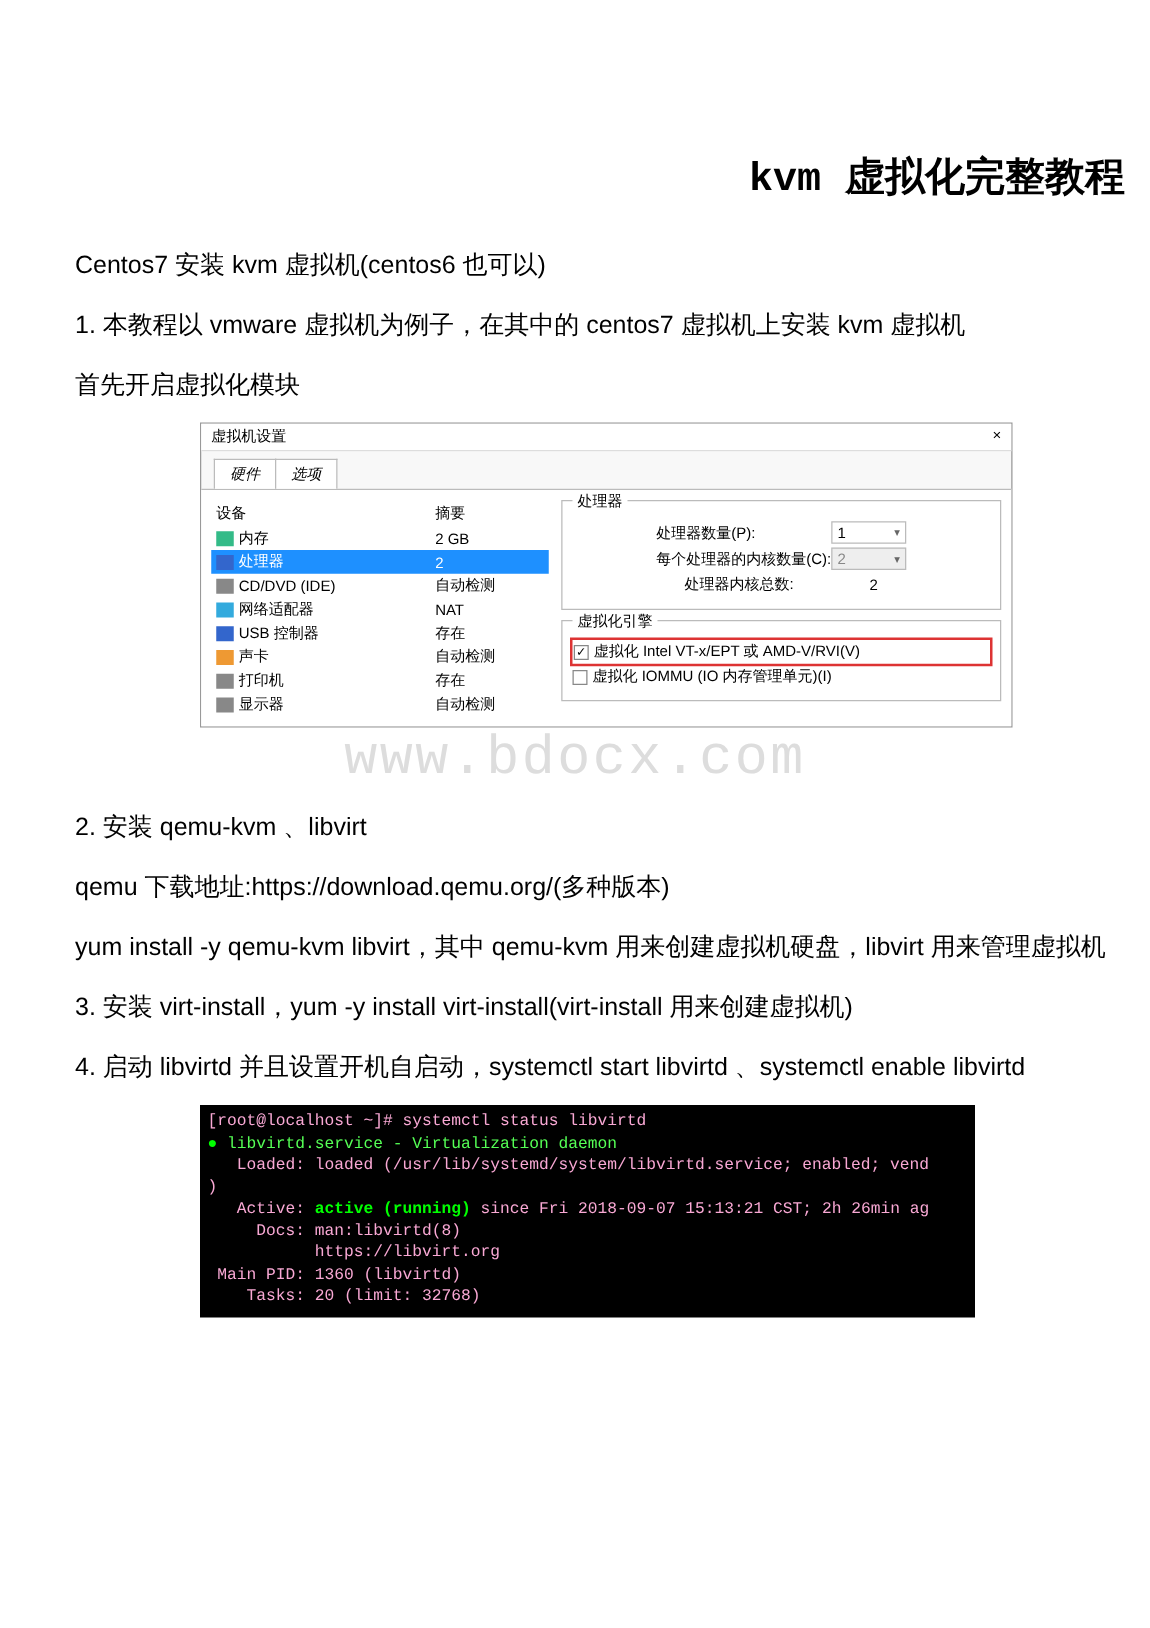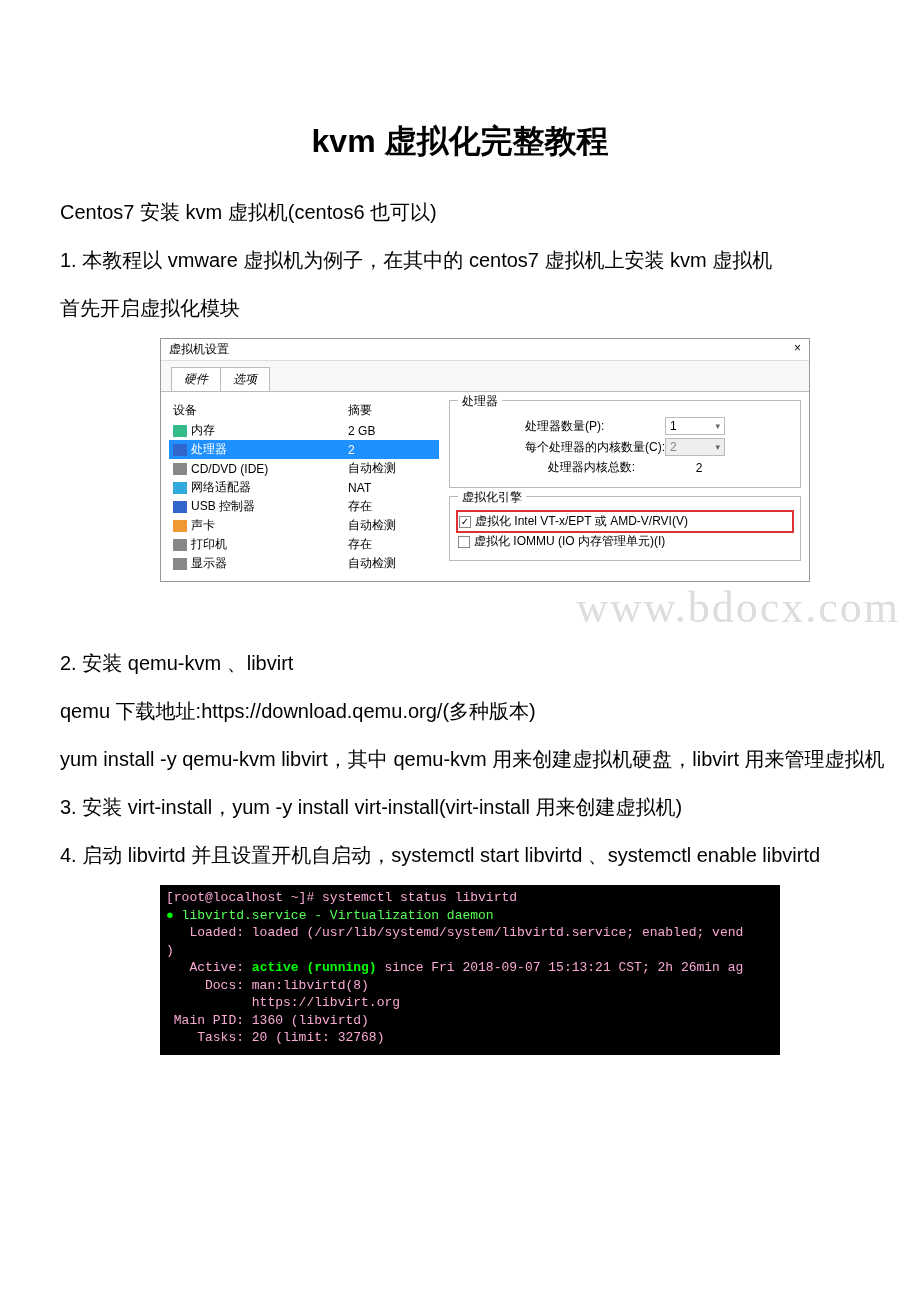--- a/index.html
+++ b/index.html
@@ -9,22 +9,23 @@
     font-family: "Microsoft YaHei", "SimSun", sans-serif;
     color: #000;
     width: 920px;
   }
   .page {
     padding: 120px 20px 40px 20px;
   }
   h1 {
     font-size: 32px;
     font-weight: bold;
-    text-align: center;
+    text-align: right;
     margin: 0 0 30px 0;
+    font-family: Liberation Mono, monospace;
   }
   p {
     font-size: 20px;
     line-height: 1.8;
     margin: 12px 0;
     text-indent: 2em;
   }
   
   .vm-settings {
     width: 650px;
@@ -99,26 +100,26 @@
   .frow-val.disabled { background: #eee; color: #888; }
   .chev { font-size: 9px; color: #666; }
   .chkrow { display: flex; align-items: center; margin: 2px 0; font-size: 12px; }
   .chkbox {
     width: 12px; height: 12px; border: 1px solid #888; margin-right: 4px;
     display: inline-flex; align-items: center; justify-content: center;
     font-size: 10px;
   }
   .chkrow.hl { outline: 2px solid #d33; outline-offset: 0px; padding: 1px; }
   .watermark {
-    text-align: right;
+    text-align: center;
     font-size: 44px;
     color: #ddd;
     letter-spacing: 2px;
     margin: -10px 0 10px 0;
-    font-family: Liberation Serif, serif;
+    font-family: Liberation Mono, monospace;
   }
   
   .terminal {
     width: 620px;
     margin: 10px 0 10px 140px;
     background: #000;
     color: #ccc;
     font-family: "Courier New", monospace;
     font-size: 13px;
     padding: 4px 6px 8px 6px;

